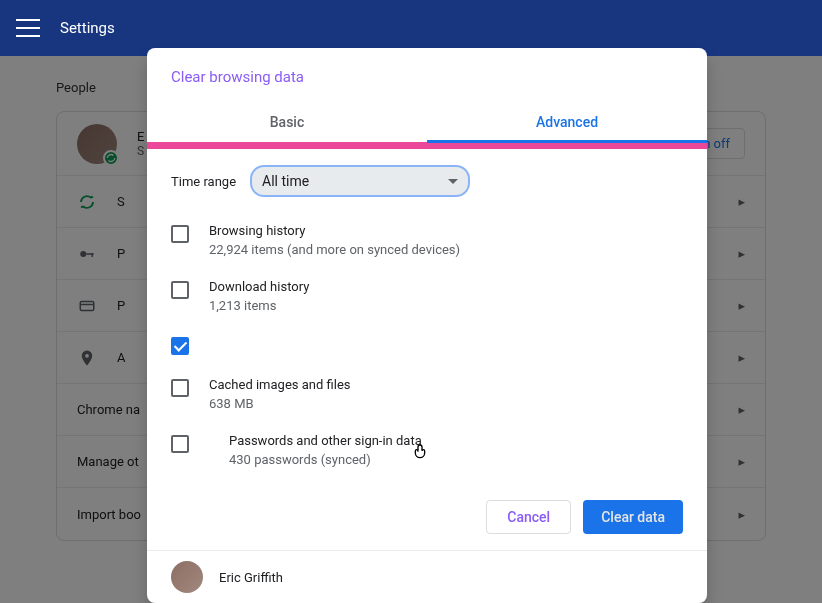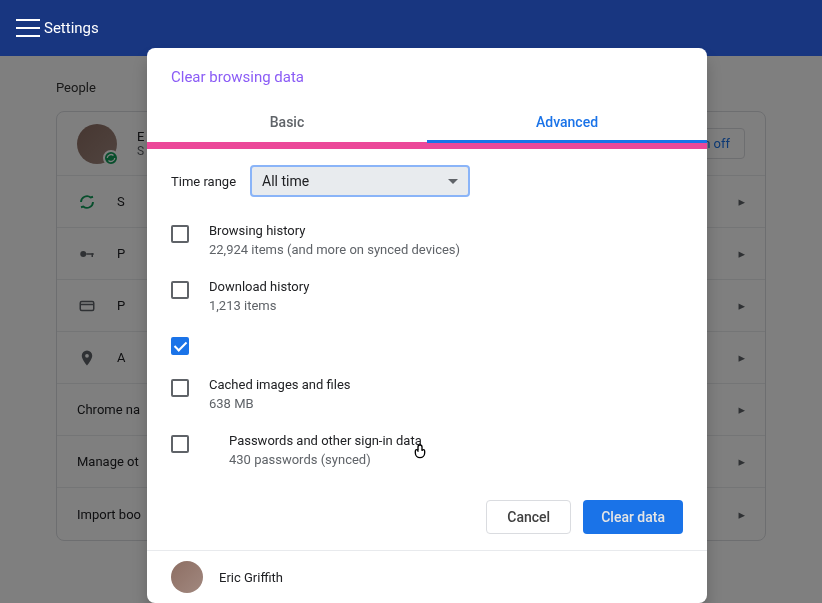--- a/index.html
+++ b/index.html
@@ -1,17 +1,17 @@
 <!DOCTYPE html>
 <html><head>
 <meta charset="utf-8">
 <style>
 * { box-sizing: border-box; margin: 0; padding: 0; }
 body { font-family: Roboto, Arial, sans-serif; font-size: 13px; background: #fff; width: 822px; height: 603px; overflow: hidden; position: relative; color: #202124; }
-.hdr { background: #183680; height: 56px; display: flex; align-items: center; padding: 0 16px; gap: 4px; }
+.hdr { background: #183680; height: 56px; display: flex; align-items: center; padding: 0 16px; gap: 20px; }
 .menu-icon { width: 24px; height: 18px; display: flex; flex-direction: column; justify-content: space-between; cursor: pointer; }
 .menu-icon span { height: 2px; background: #fff; display: block; }
 .hdr-title { color: #fff; font-size: 15px; }
 .backdrop { position: absolute; top: 56px; left: 0; right: 0; bottom: 0; background: rgba(0,0,0,0.5); }
 .page { padding: 24px 56px; }
 .sec-title { color: #333; font-size: 13px; margin-bottom: 16px; }
 .card { border: 1px solid #dadce0; border-radius: 8px; background: #fff; }
 .row { display: flex; align-items: center; height: 52px; padding: 0 20px; border-bottom: 1px solid #e8eaed; gap: 20px; position: relative; }
 .row:last-child { border-bottom: none; }
 .row-ico { width: 20px; display: flex; justify-content: center; color: #5f6368; }
@@ -25,30 +25,30 @@
 .dlg-title { font-size: 15px; color: #8b5cf6; padding: 20px 24px 18px; }
 .tabs { display: flex; border-bottom: 7px solid #ec4899; }
 .tab { flex: 1; text-align: center; padding: 10px 0 12px; font-size: 14px; font-weight: 500; cursor: pointer; color: #5f6368; position: relative; }
 .tab.active { color: #1a73e8; }
 .tab.active::after { content: ''; position: absolute; left: 0; right: 0; bottom: -1px; height: 3px; background: #1a73e8; }
 .dlg-body { flex: 1; overflow-y: scroll; padding: 16px 24px 0; }
 .dlg-body::-webkit-scrollbar { width: 14px; }
 .dlg-body::-webkit-scrollbar-thumb { background: #bdc1c6; border-radius: 2px; border-left: 6px solid #fff; }
 .tr-row { display: flex; align-items: center; gap: 14px; margin-bottom: 18px; }
 .tr-label { font-size: 13px; color: #202124; }
-.select { position: relative; width: 220px; height: 32px; border: 2px solid #8ab4f8; border-radius: 4px; background: #e8ebee; display: flex; align-items: center; padding: 0 10px; font-size: 14px; cursor: pointer; }
+.select { position: relative; width: 220px; height: 32px; border: 2px solid #8ab4f8; border-radius: 14px; background: #e8ebee; display: flex; align-items: center; padding: 0 10px; font-size: 14px; cursor: pointer; }
 .select .arrow { position: absolute; right: 10px; width: 0; height: 0; border-left: 5px solid transparent; border-right: 5px solid transparent; border-top: 5px solid #5f6368; }
 .opt { display: flex; gap: 20px; padding: 8px 0 14px; align-items: flex-start; }
 .cb { width: 18px; height: 18px; border: 2px solid #5f6368; border-radius: 2px; margin-top: 2px; cursor: pointer; flex-shrink: 0; position: relative; }
 .cb.checked { background: #1a73e8; border-color: #1a73e8; }
 .cb.checked::after { content: ''; position: absolute; left: 4px; top: 0px; width: 5px; height: 10px; border: solid #fff; border-width: 0 2px 2px 0; transform: rotate(45deg); }
 .opt-title { font-size: 13px; color: #202124; margin-bottom: 4px; }
 .opt-sub { font-size: 13px; color: #5f6368; }
 .dlg-actions { display: flex; justify-content: flex-end; gap: 12px; padding: 16px 24px; border-bottom: 1px solid #e8eaed; }
-.btn-text { border: 1px solid #dadce0; background: #fff; color: #404040; padding: 8px 20px; border-radius: 4px; font-size: 14px; font-weight: 500; cursor: pointer; font-family: inherit; }
+.btn-text { border: 1px solid #dadce0; background: #fff; color: #8b5cf6; padding: 8px 20px; border-radius: 4px; font-size: 14px; font-weight: 500; cursor: pointer; font-family: inherit; }
 .btn-primary { border: none; background: #1a73e8; color: #e5e5e5; padding: 0 18px; border-radius: 4px; font-size: 14px; font-weight: 500; cursor: pointer; font-family: inherit; }
 .footer-row { display: flex; align-items: center; gap: 16px; padding: 10px 24px; }
 .avatar-sm { width: 32px; height: 32px; border-radius: 50%; background: linear-gradient(135deg,#8d6e63,#a1887f); }
 .cursor { position: absolute; top: 442px; left: 412px; z-index: 20; font-size: 16px; color: #000; pointer-events: none; }
 svg { display: block; }
 </style>
 </head>
 <body>
 
 <div class="hdr">

